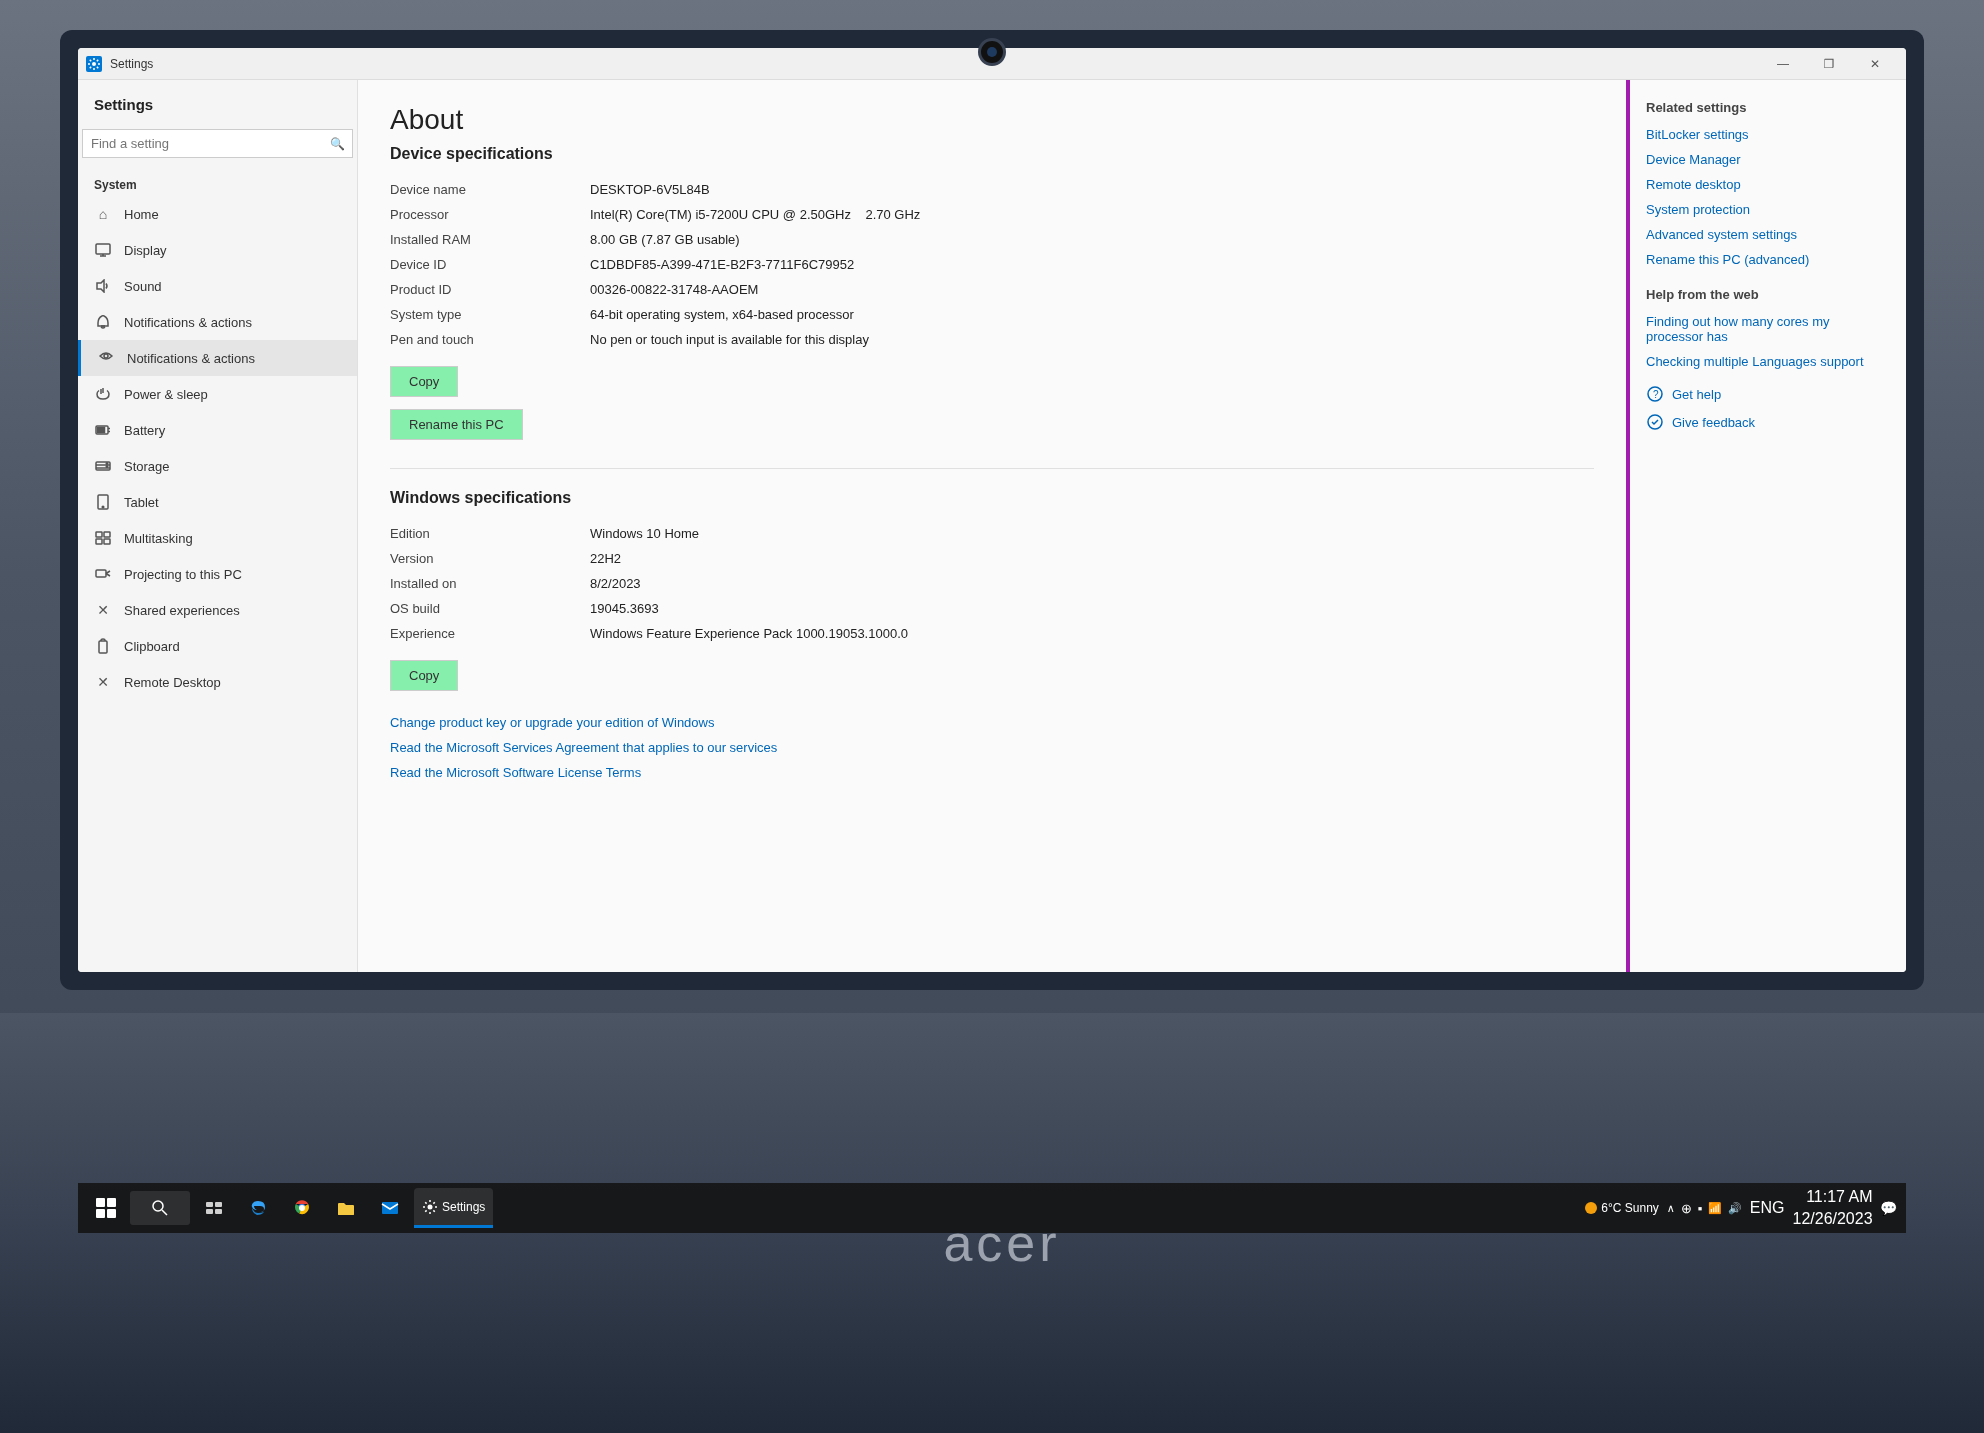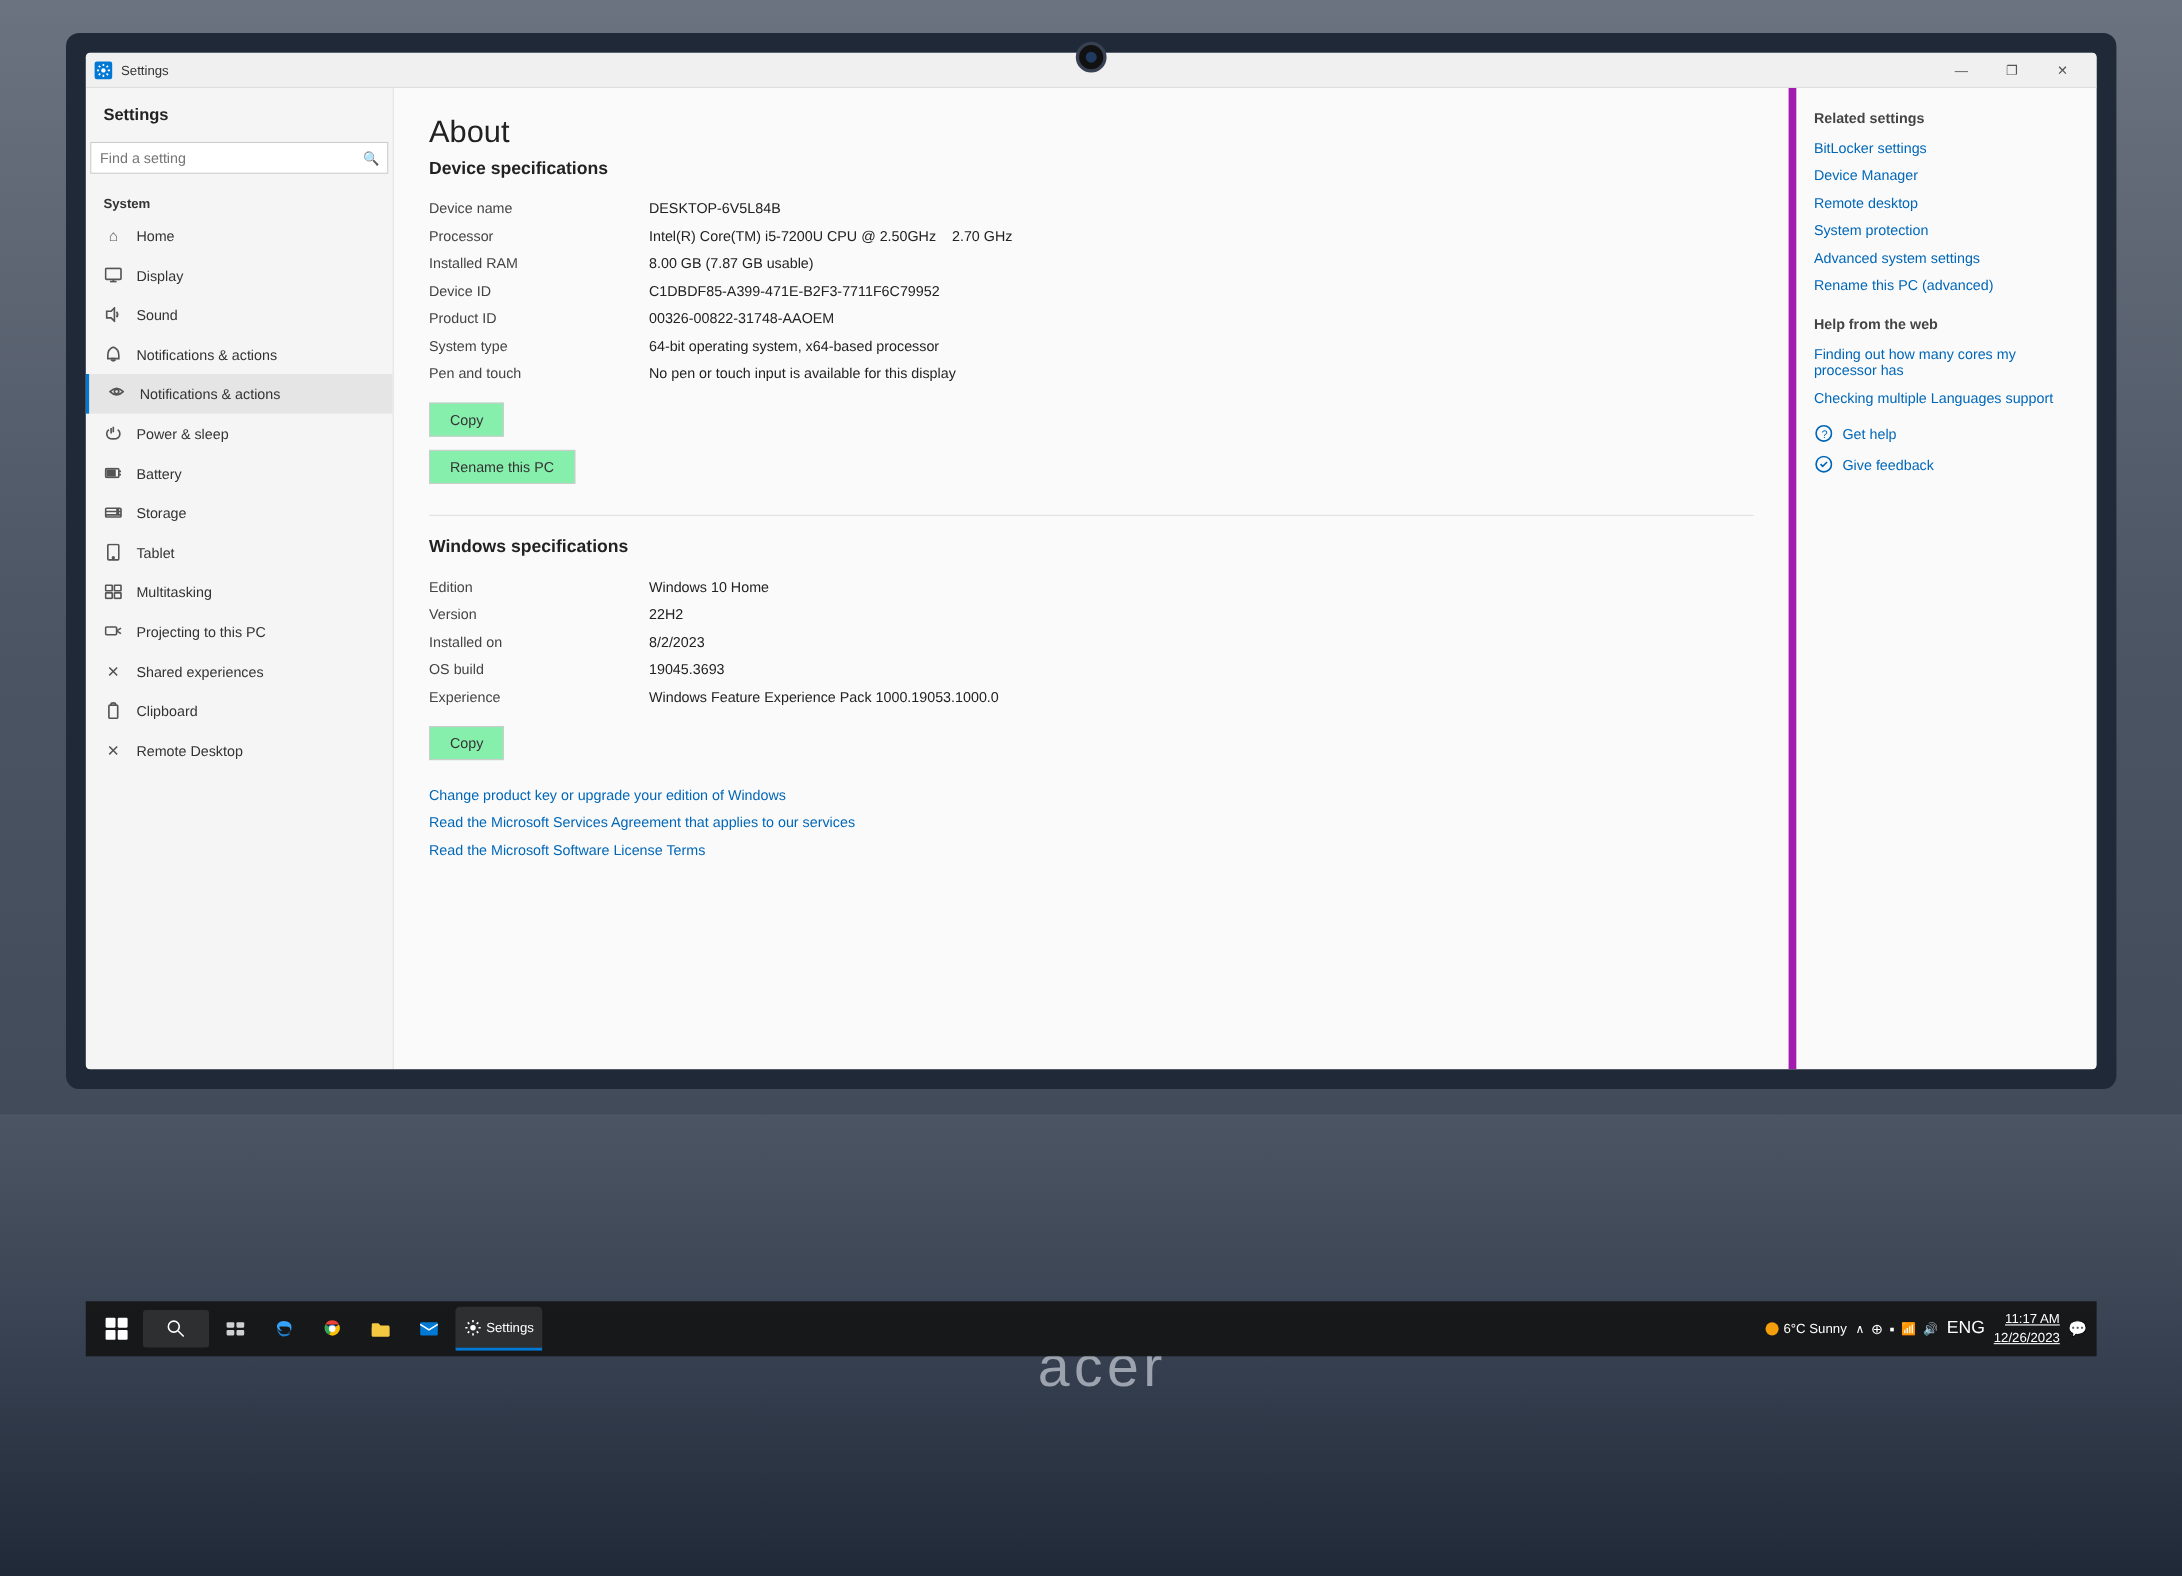--- a/index.html
+++ b/index.html
@@ -226,21 +226,21 @@
     .divider {
       height: 1px;
       background: #e0e0e0;
       margin: 8px 0 20px;
     }
 
     
     .related-panel {
       width: 280px;
       background: #fafafa;
-      border-left: 7px solid #a21caf;
+      border-left: 4px solid #a21caf;
       padding: 20px 16px;
       flex-shrink: 0;
       overflow-y: auto;
     }
 
     .related-title {
       font-size: 13px;
       font-weight: 600;
       color: #444;
       margin-bottom: 12px;
@@ -349,23 +349,22 @@
     }
     .weather-dot {
       width: 12px; height: 12px;
       background: #f59e0b;
       border-radius: 50%;
     }
 
     .taskbar-time {
       text-align: right;
       color: white;
-      font-size: 12px;
+      font-size: 16px;
       line-height: 1.4;
-      text-decoration: underline;
     }
 
     .system-tray {
       display: flex;
       align-items: center;
       gap: 6px;
     }
 
     
     .laptop-bottom {

